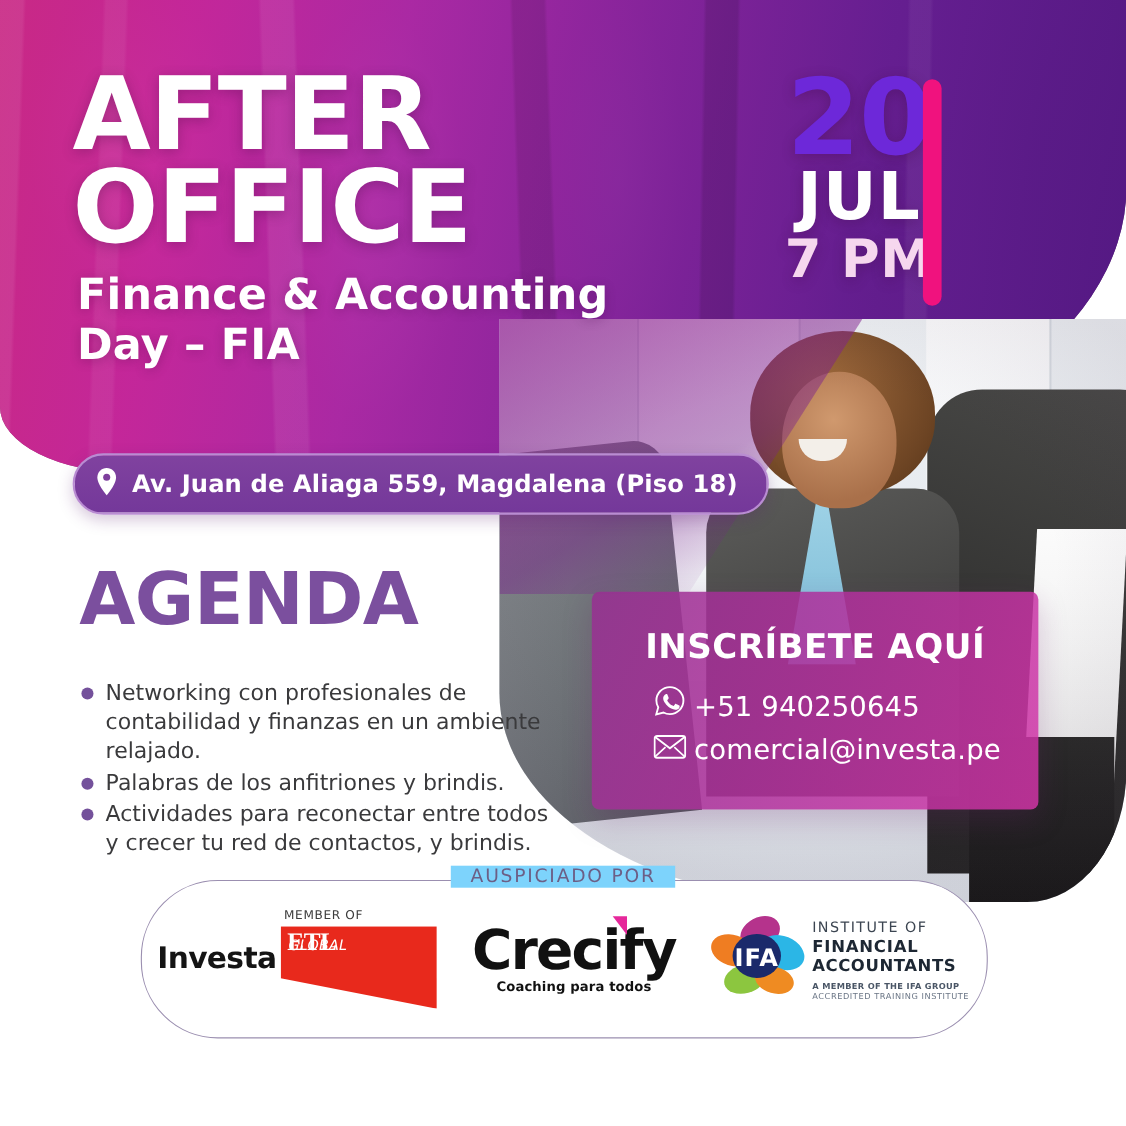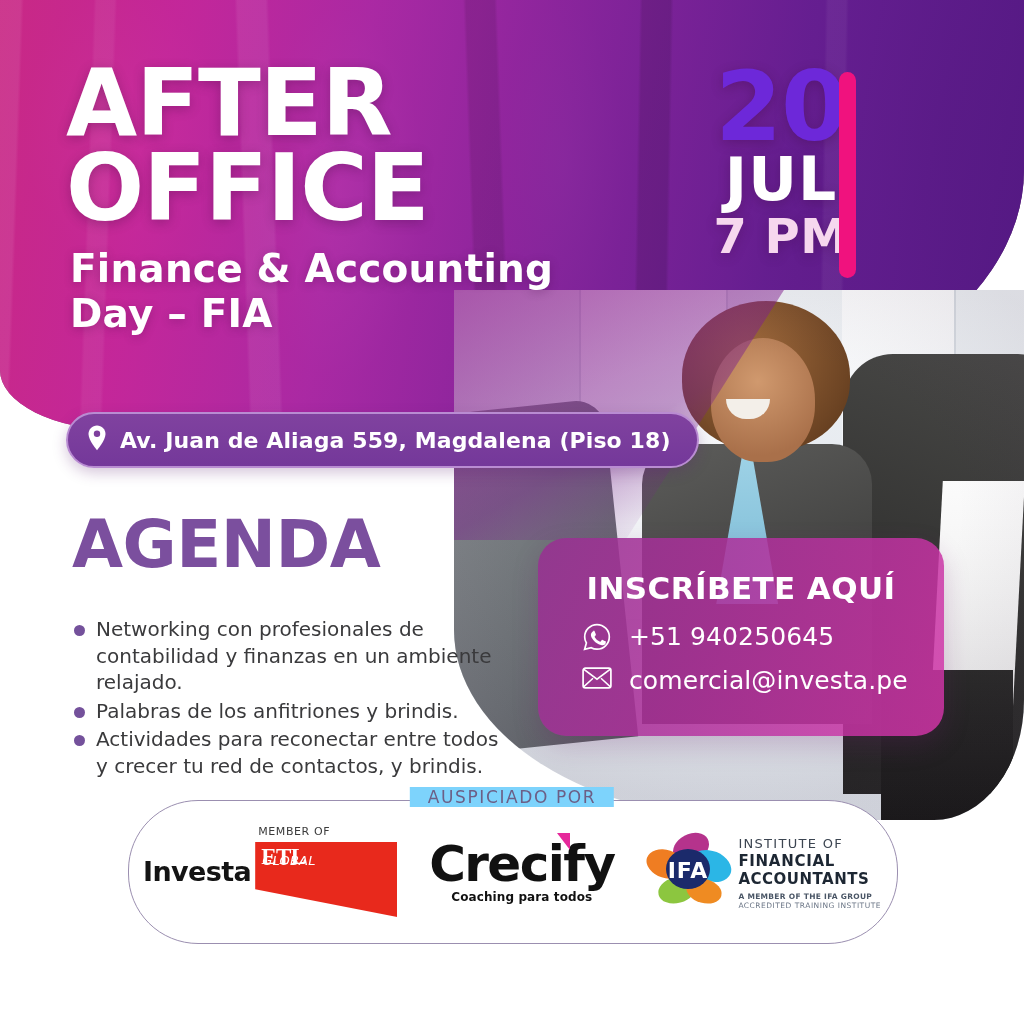--- a/index.html
+++ b/index.html
@@ -313,41 +313,41 @@
     background: #74519b;
   }
 
   
   .contact-card {
     position: absolute;
     left: 538px;
     top: 538px;
     width: 406px;
     height: 198px;
-    border-radius: 28px;
+    border-radius: 7px;
     background: linear-gradient(115deg, rgba(150,48,145,.88) 0%, rgba(176,48,156,.86) 45%, rgba(211,52,168,.84) 100%);
     box-shadow: 0 10px 26px rgba(110,30,110,.22);
     z-index: 12;
     padding-top: 32px;
     box-sizing: border-box;
   }
   .contact-title {
     text-align: center;
     font-family: "DejaVu Sans", sans-serif;
     font-weight: 700;
     font-size: 31px;
     letter-spacing: .4px;
     color: #ffffff;
     margin-bottom: 16px;
   }
   .contact-row {
     display: flex;
-    align-items: flex-start;
-    gap: 17px;
-    padding-left: 44px;
+    align-items: flex-end;
+    gap: 7px;
+    padding-left: 56px;
     margin-bottom: 10px;
   }
   .contact-row .ctext {
     font-family: "DejaVu Sans", sans-serif;
     font-size: 25px;
     color: #ffffff;
     letter-spacing: .1px;
   }
 
   

